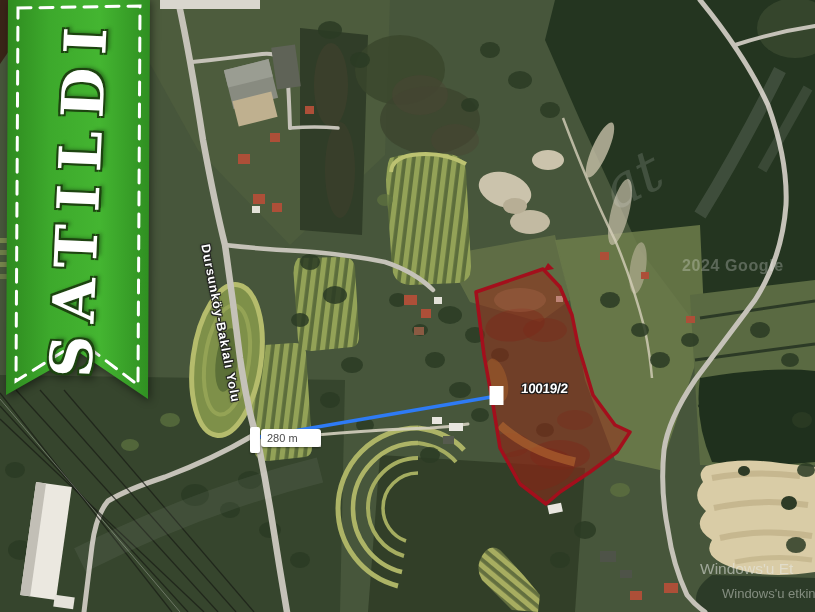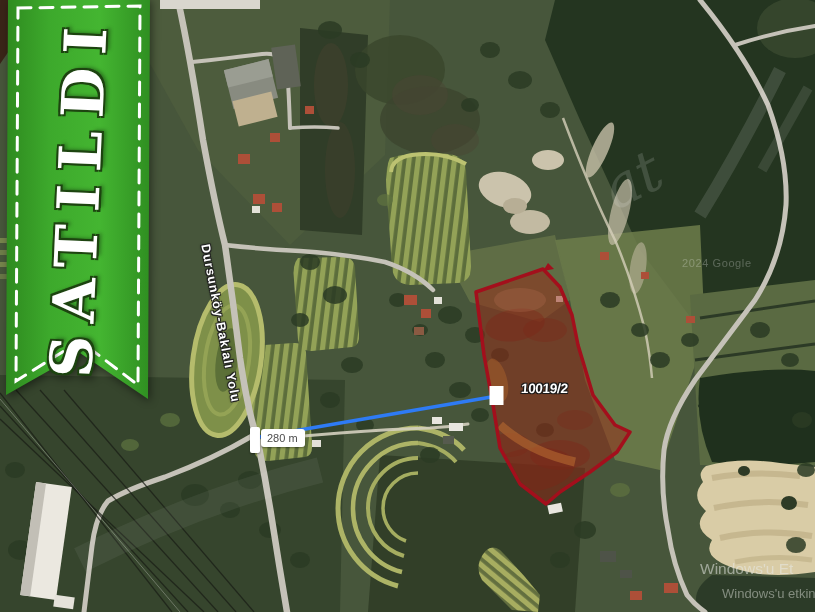--- a/index.html
+++ b/index.html
@@ -34,26 +34,26 @@
     left:521px;top:381px;font-size:13.5px;font-weight:bold;color:#fff;
     letter-spacing:-.3px;transform:skewX(-4deg);
     text-shadow:1px 1px 0 #1a1a1a,-1px -1px 0 #1a1a1a,1px -1px 0 #1a1a1a,-1px 1px 0 #1a1a1a,0 0 2px #000;
     z-index:22;
   }
   .measure-tab{
     left:250px;top:427px;width:10px;height:26px;background:#fff;border-radius:2px;
     box-shadow:0 1px 2px rgba(0,0,0,.4);z-index:21;
   }
   .measure-label{
-    left:261px;top:429px;background:#fff;border-radius:3px;padding:3px 7px 3px 6px;
+    left:261px;top:429px;background:#fff;border-radius:3px;padding:3px 23px 3px 6px;
     font-size:11px;color:#4c4c4c;box-shadow:0 1px 2px rgba(0,0,0,.4);z-index:21;
   }
   .google-attr{
-    left:682px;top:257px;font-size:11px;color:rgba(255,255,255,.25);
-    letter-spacing:.6px;z-index:18;
+    left:682px;top:257px;font-size:16px;color:rgba(255,255,255,.25);
+    letter-spacing:.6px;z-index:18;font-weight:bold;
   }
   .win1{left:700px;top:560px;font-size:15.5px;color:rgba(232,234,230,.55);z-index:30;}
   .win2{left:722px;top:586px;font-size:13px;color:rgba(218,221,214,.5);z-index:30;}
 </style>
 </head>
 <body>
 
 <div class="stage">
 
   <svg width="815" height="612" viewBox="0 0 815 612">

